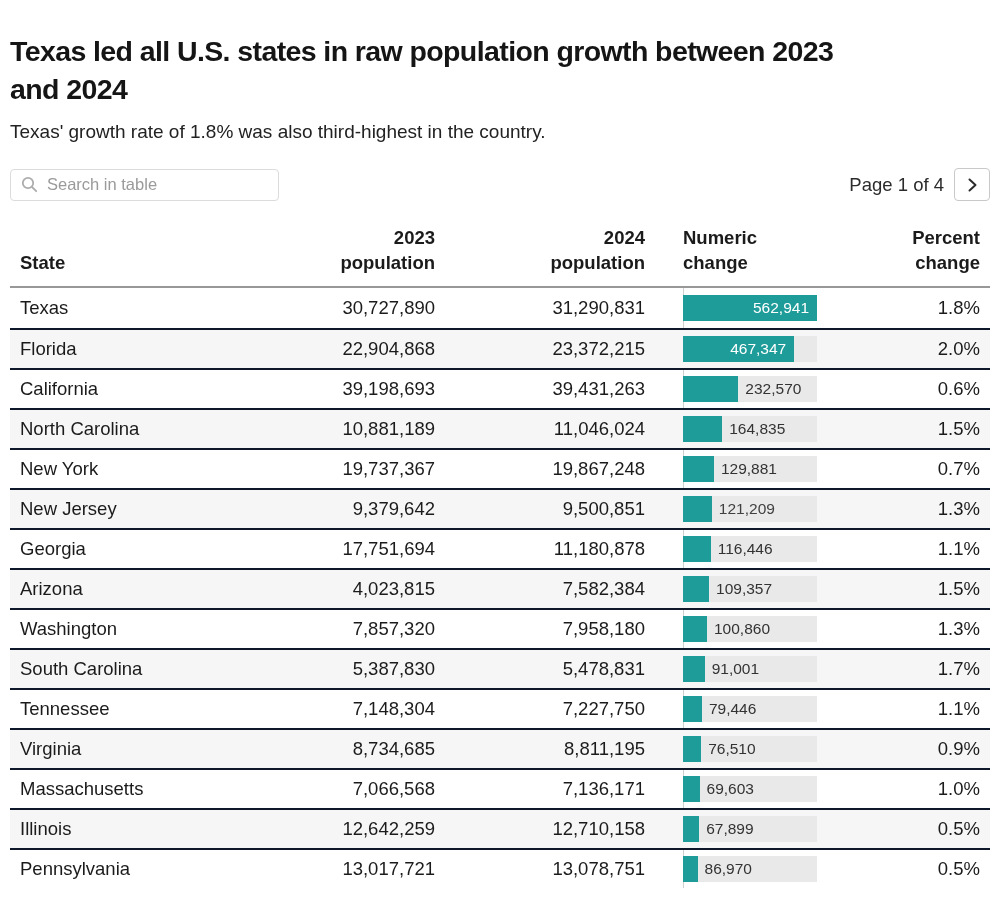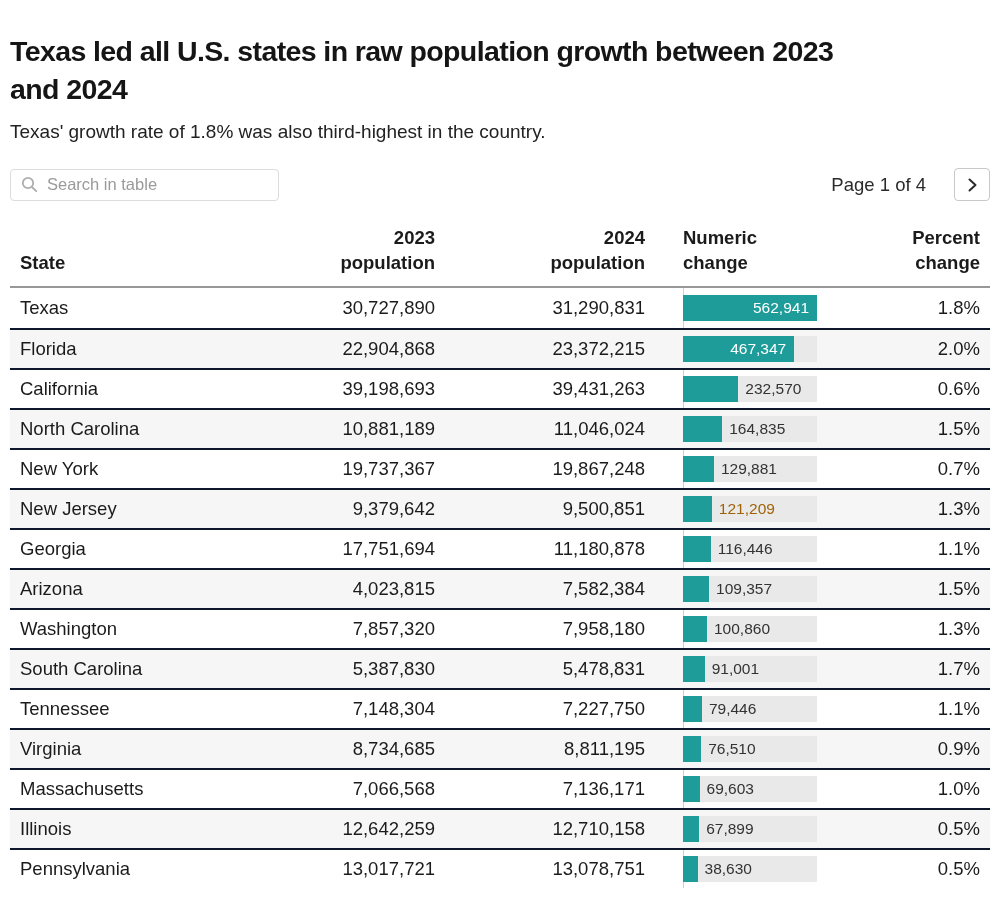--- a/index.html
+++ b/index.html
@@ -34,21 +34,21 @@
     display:flex; align-items:center; gap:9px; padding:0 10px;
     background:#fff;
   }
   .search-box svg { flex:0 0 auto; }
   .search-box input {
     border:none; outline:none; width:100%;
     font-family:"Liberation Sans", sans-serif;
     font-size:16.5px; color:#333; background:transparent;
   }
   .search-box input::placeholder { color:#9a9a9a; }
-  .pager { display:flex; align-items:center; gap:28px;justify-content:space-between; }
+  .pager { display:flex; align-items:center; gap:10px;justify-content:space-between; }
   .pager-label { font-size:18.5px; color:#2b2b2b; }
   .next-btn {
     width:36px; height:33px;
     border:1px solid #c9c9c9; border-radius:4px; background:#fff;
     display:flex; align-items:center; justify-content:center;
     cursor:pointer;
   }
 
   
   .table { margin-top:24px; }
@@ -196,21 +196,21 @@
     </div>
     <div class="td num pct">0.7%</div>
   </div>
         <div class="trow alt">
     <div class="td state">New Jersey</div>
     <div class="td num">9,379,642</div>
     <div class="td num">9,500,851</div>
     <div class="td barcell">
       <div class="track" style="background: rgb(233, 233, 233);">
         <div class="bar" style="width: 21.5314%; background: rgb(30, 156, 153);"></div>
-        <span class="bar-label outside" style="left: calc(21.5314% + 7px); color: #a16207;">121,209</span>
+        <span class="bar-label outside" style="left: calc(21.5314% + 7px); color: #404040;">121,209</span>
       </div>
     </div>
     <div class="td num pct">1.3%</div>
   </div>
         <div class="trow">
     <div class="td state">Georgia</div>
     <div class="td num">17,751,694</div>
     <div class="td num">11,180,878</div>
     <div class="td barcell">
       <div class="track" style="background: rgb(233, 233, 233);">
@@ -304,21 +304,21 @@
     </div>
     <div class="td num pct">0.5%</div>
   </div>
         <div class="trow">
     <div class="td state">Pennsylvania</div>
     <div class="td num">13,017,721</div>
     <div class="td num">13,078,751</div>
     <div class="td barcell">
       <div class="track" style="background: rgb(233, 233, 233);">
         <div class="bar" style="width: 10.8413%; background: rgb(30, 156, 153);"></div>
-        <span class="bar-label outside" style="left: calc(10.8413% + 7px); color: rgb(51, 51, 51);">38,630</span>
+        <span class="bar-label outside" style="left: calc(10.8413% + 7px); color: rgb(51, 51, 51);">86,970</span>
       </div>
     </div>
     <div class="td num pct">0.5%</div>
   </div>
       </div>
   </div>
 
 </div>
 
 </body></html>

